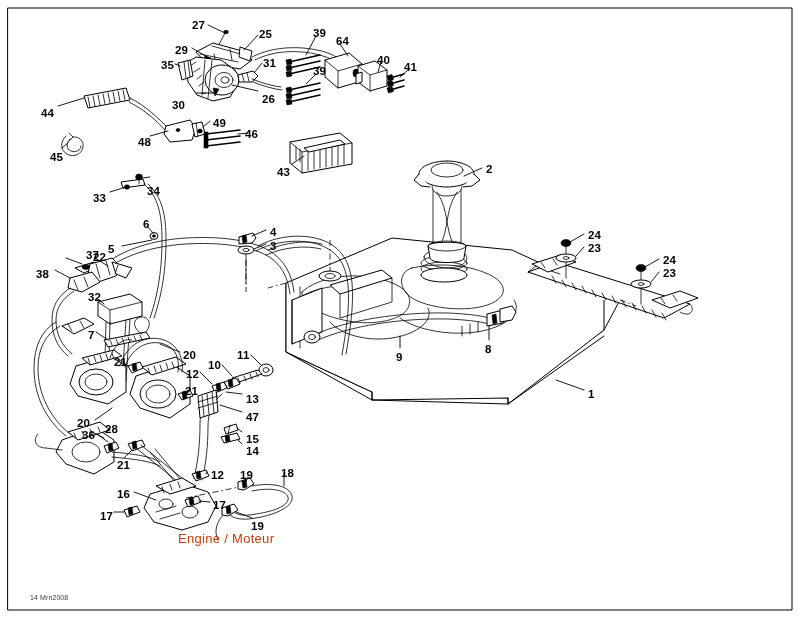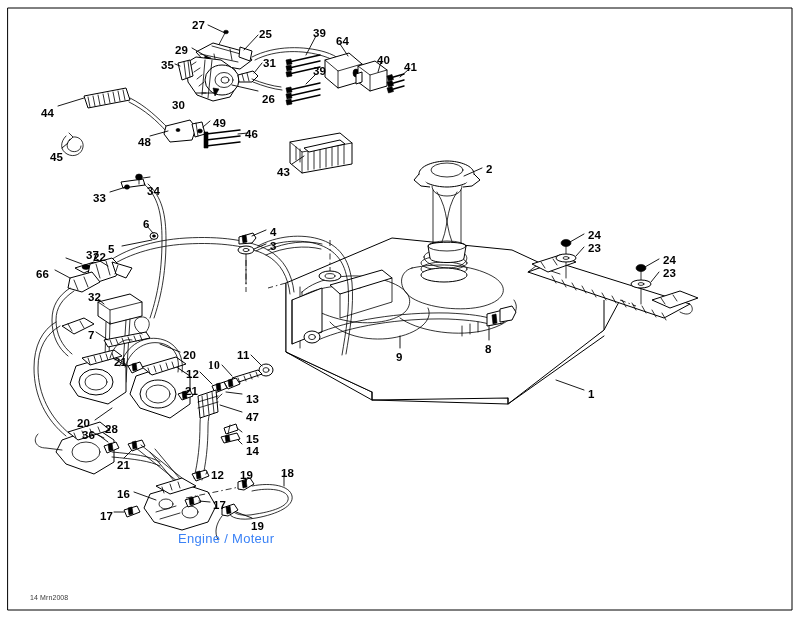--- a/index.html
+++ b/index.html
@@ -28,21 +28,21 @@
     color:#000000;
     line-height:1;
     white-space:nowrap;
     letter-spacing:0.2px;
   }
   .engine-label{
     position:absolute;
     font-family:"Liberation Sans", sans-serif;
     font-size:13px;
     font-weight:400;
-    color:#3b82f6;
+    color:#c2410c;
     white-space:nowrap;
     letter-spacing:0.3px;
   }
   .footer-code{
     position:absolute;
     left:30px; top:594px;
     font-family:"Liberation Sans", sans-serif;
     font-size:7px;
     color:#3a3a3a;
     letter-spacing:0.1px;
@@ -545,25 +545,25 @@
       <div class="callout" style="left: 588px; top: 230px;">24</div>
       <div class="callout" style="left: 588px; top: 243px;">23</div>
       <div class="callout" style="left: 663px; top: 255px;">24</div>
       <div class="callout" style="left: 143px; top: 219px;">6</div>
       <div class="callout" style="left: 270px; top: 227px;">4</div>
       <div class="callout" style="left: 270px; top: 241px;">3</div>
       <div class="callout" style="left: 663px; top: 268px;">23</div>
       <div class="callout" style="left: 53px; top: 252px; margin-left: 40px;">22</div>
       <div class="callout" style="left: 86px; top: 250px;">37</div>
       <div class="callout" style="left: 108px; top: 244px;">5</div>
-      <div class="callout" style="left: 36px; top: 269px;">66</div>
+      <div class="callout" style="left: 36px; top: 269px;">38</div>
       <div class="callout" style="left: 88px; top: 292px;">32</div>
       <div class="callout" style="left: 88px; top: 330px;">7</div>
       <div class="callout" style="left: 183px; top: 350px;">20</div>
-      <div class="callout" style="left: 208px; top: 360px; font-family: Liberation Serif, serif;">10</div>
+      <div class="callout" style="left: 208px; top: 360px;">10</div>
       <div class="callout" style="left: 237px; top: 350px;">11</div>
       <div class="callout" style="left: 396px; top: 352px;">9</div>
       <div class="callout" style="left: 485px; top: 344px;">8</div>
       <div class="callout" style="left: 114px; top: 357px;">21</div>
       <div class="callout" style="left: 186px; top: 369px;">12</div>
       <div class="callout" style="left: 185px; top: 386px;">21</div>
       <div class="callout" style="left: 246px; top: 394px;">13</div>
       <div class="callout" style="left: 588px; top: 389px;">1</div>
       <div class="callout" style="left: 246px; top: 412px;">47</div>
       <div class="callout" style="left: 77px; top: 418px;">20</div>

